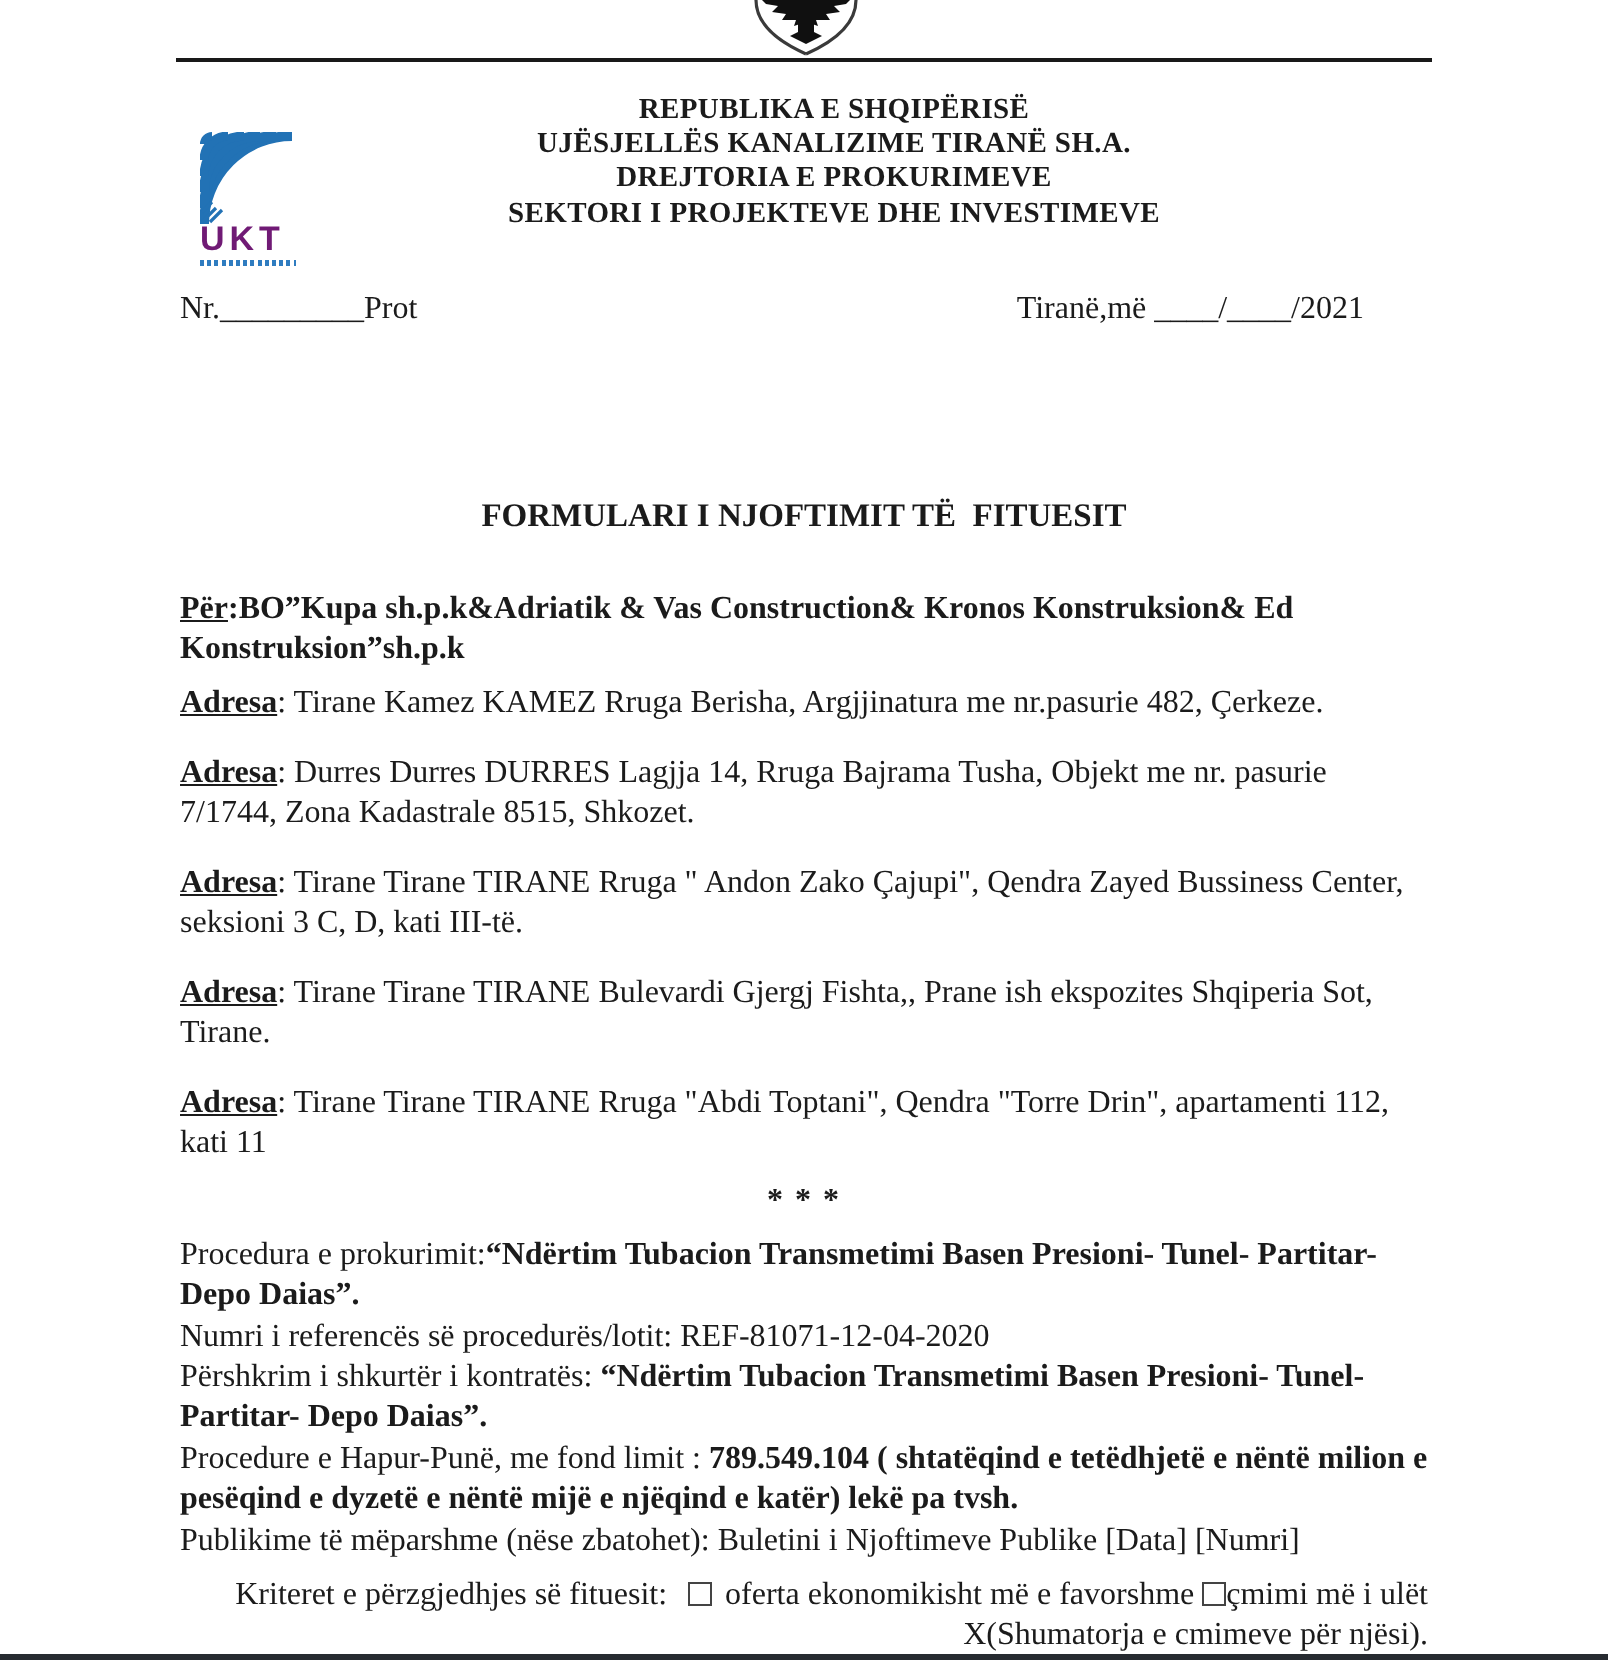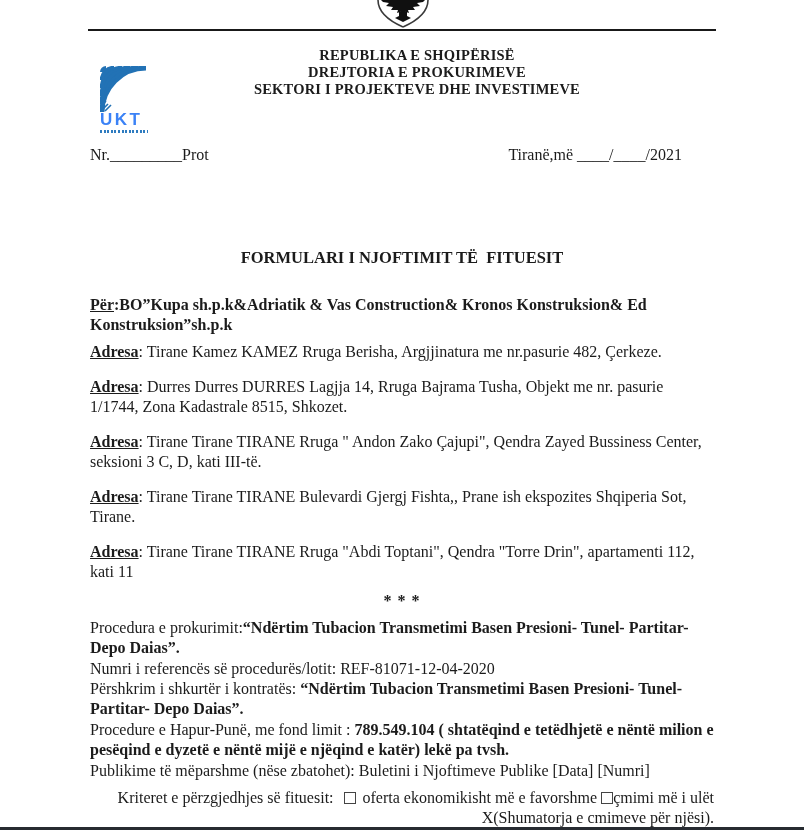--- a/index.html
+++ b/index.html
@@ -18,21 +18,21 @@
   .bottom-rule{position:absolute;left:0;top:827px;width:804px;height:3px;background:#272b31;}
   
   .org-block{
     position:absolute;left:90px;top:47px;width:654px;
     text-align:center;font-weight:bold;font-size:14.5px;line-height:17.2px;
     letter-spacing:.2px;
   }
   .logo{position:absolute;left:100px;top:66px;width:52px;height:68px;text-align:left;}
   .logo-mark{display:block;}
   .logo-word{font-family:"Liberation Sans","DejaVu Sans",sans-serif;font-weight:bold;
-    font-size:17px;line-height:17px;color:#3b82f6;letter-spacing:2.5px;margin-top:-1px;}
+    font-size:17px;line-height:17px;color:#701a75;letter-spacing:2.5px;margin-top:-1px;}
   .logo-tagline{margin-top:2px;width:48px;height:3px;
     background:repeating-linear-gradient(90deg,#2f7cc0 0 2px,transparent 2px 3.6px);}
   
   .proto-row{position:absolute;left:90px;right:122px;top:146px;
     display:flex;justify-content:space-between;font-size:16px;}
   
   .content{position:absolute;left:90px;top:236px;width:624px;font-size:16px;line-height:20px;}
   .doc-title{text-align:center;font-weight:bold;font-size:16.5px;white-space:pre-wrap;margin:12px;}
   p{margin:0;}
   .per{margin-top:27px;font-weight:bold;}
@@ -65,20 +65,21 @@
 
       <path d="M27,12 L31,10 L35,12 L35,16 L39,18 L31,22 L23,18 L27,16 Z" fill="#101010"></path>
     </svg>
   </div>
 
   <div class="top-rule"></div>
   <div class="bottom-rule"></div>
 
   <div class="org-block">
     <div>REPUBLIKA E SHQIPËRISË</div>
+    <div>UJËSJELLËS KANALIZIME TIRANË SH.A.</div>
     <div>DREJTORIA E PROKURIMEVE</div>
     <div>SEKTORI I PROJEKTEVE DHE INVESTIMEVE</div>
   </div>
 
   <div class="logo">
     <svg class="logo-mark" width="50" height="46" viewBox="0 0 50 46">
       <g fill="none" stroke="#2272b5">
         <path d="M2,46 A44,44 0 0 1 46,2" stroke-width="5"></path>
         <path d="M2,38 A36,36 0 0 1 38,2" stroke-width="5"></path>
         <path d="M2,30 A28,28 0 0 1 30,2" stroke-width="5"></path>
@@ -102,21 +103,21 @@
   </div>
 
   <div class="content">
 
     <p class="doc-title">FORMULARI I NJOFTIMIT TË  FITUESIT</p>
 
     <p class="per"><span class="lbl">Për</span><span>:BO”Kupa sh.p.k&amp;Adriatik &amp; Vas Construction&amp; Kronos Konstruksion&amp; Ed Konstruksion”sh.p.k</span></p>
 
     <p class="addr first"><span class="lbl">Adresa</span><span>: Tirane Kamez KAMEZ Rruga Berisha, Argjjinatura me nr.pasurie 482, Çerkeze.</span></p>
 
-    <p class="addr"><span class="lbl">Adresa</span><span>: Durres Durres DURRES Lagjja 14, Rruga Bajrama Tusha, Objekt me nr. pasurie 1/1744, Zona Kadastrale 8515, Shkozet.</span></p>
+    <p class="addr"><span class="lbl">Adresa</span><span>: Durres Durres DURRES Lagjja 14, Rruga Bajrama Tusha, Objekt me nr. pasurie 7/1744, Zona Kadastrale 8515, Shkozet.</span></p>
 
     <p class="addr"><span class="lbl">Adresa</span><span>: Tirane Tirane TIRANE Rruga " Andon Zako Çajupi", Qendra Zayed Bussiness Center, seksioni 3 C, D, kati III-të.</span></p>
 
     <p class="addr"><span class="lbl">Adresa</span><span>: Tirane Tirane TIRANE Bulevardi Gjergj Fishta,, Prane ish ekspozites Shqiperia Sot, Tirane.</span></p>
 
     <p class="addr"><span class="lbl">Adresa</span><span>: Tirane Tirane TIRANE Rruga "Abdi Toptani", Qendra "Torre Drin", apartamenti 112, kati 11</span></p>
 
     <p class="stars">* * *</p>
 
     <p class="proc"><span>Procedura e prokurimit:</span><span class="b">“Ndërtim Tubacion Transmetimi Basen Presioni- Tunel- Partitar- Depo Daias”.</span></p>

